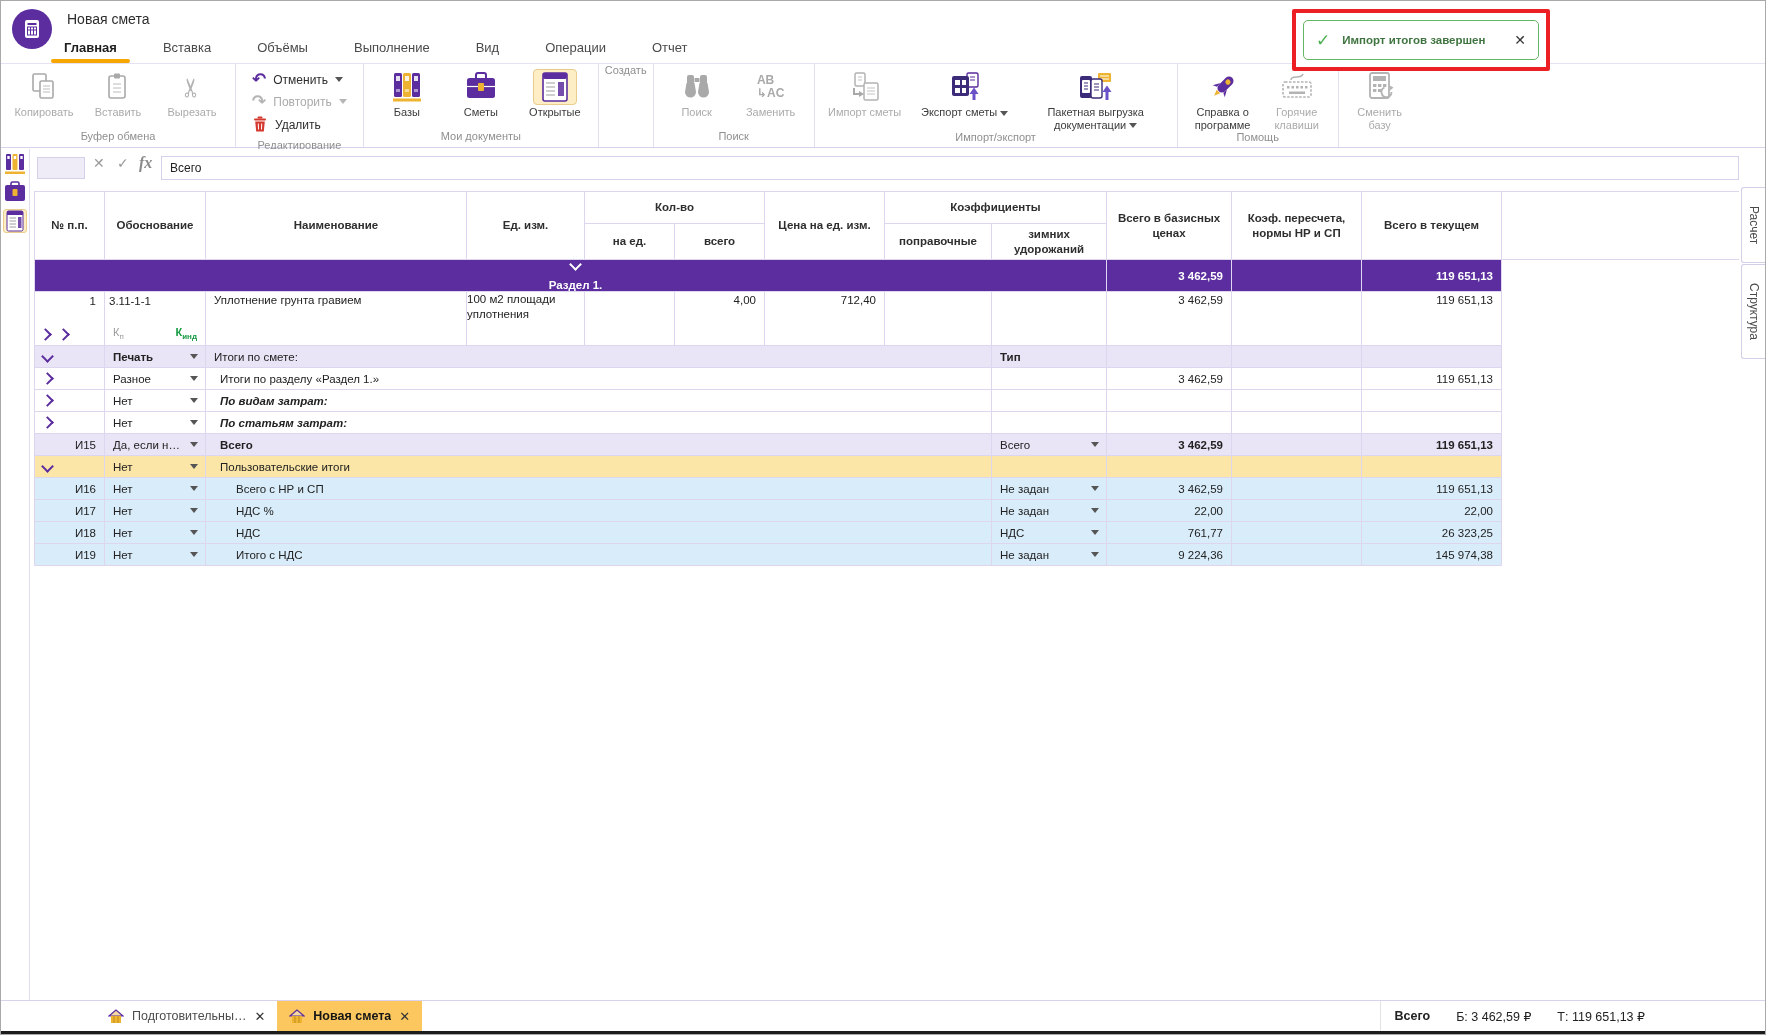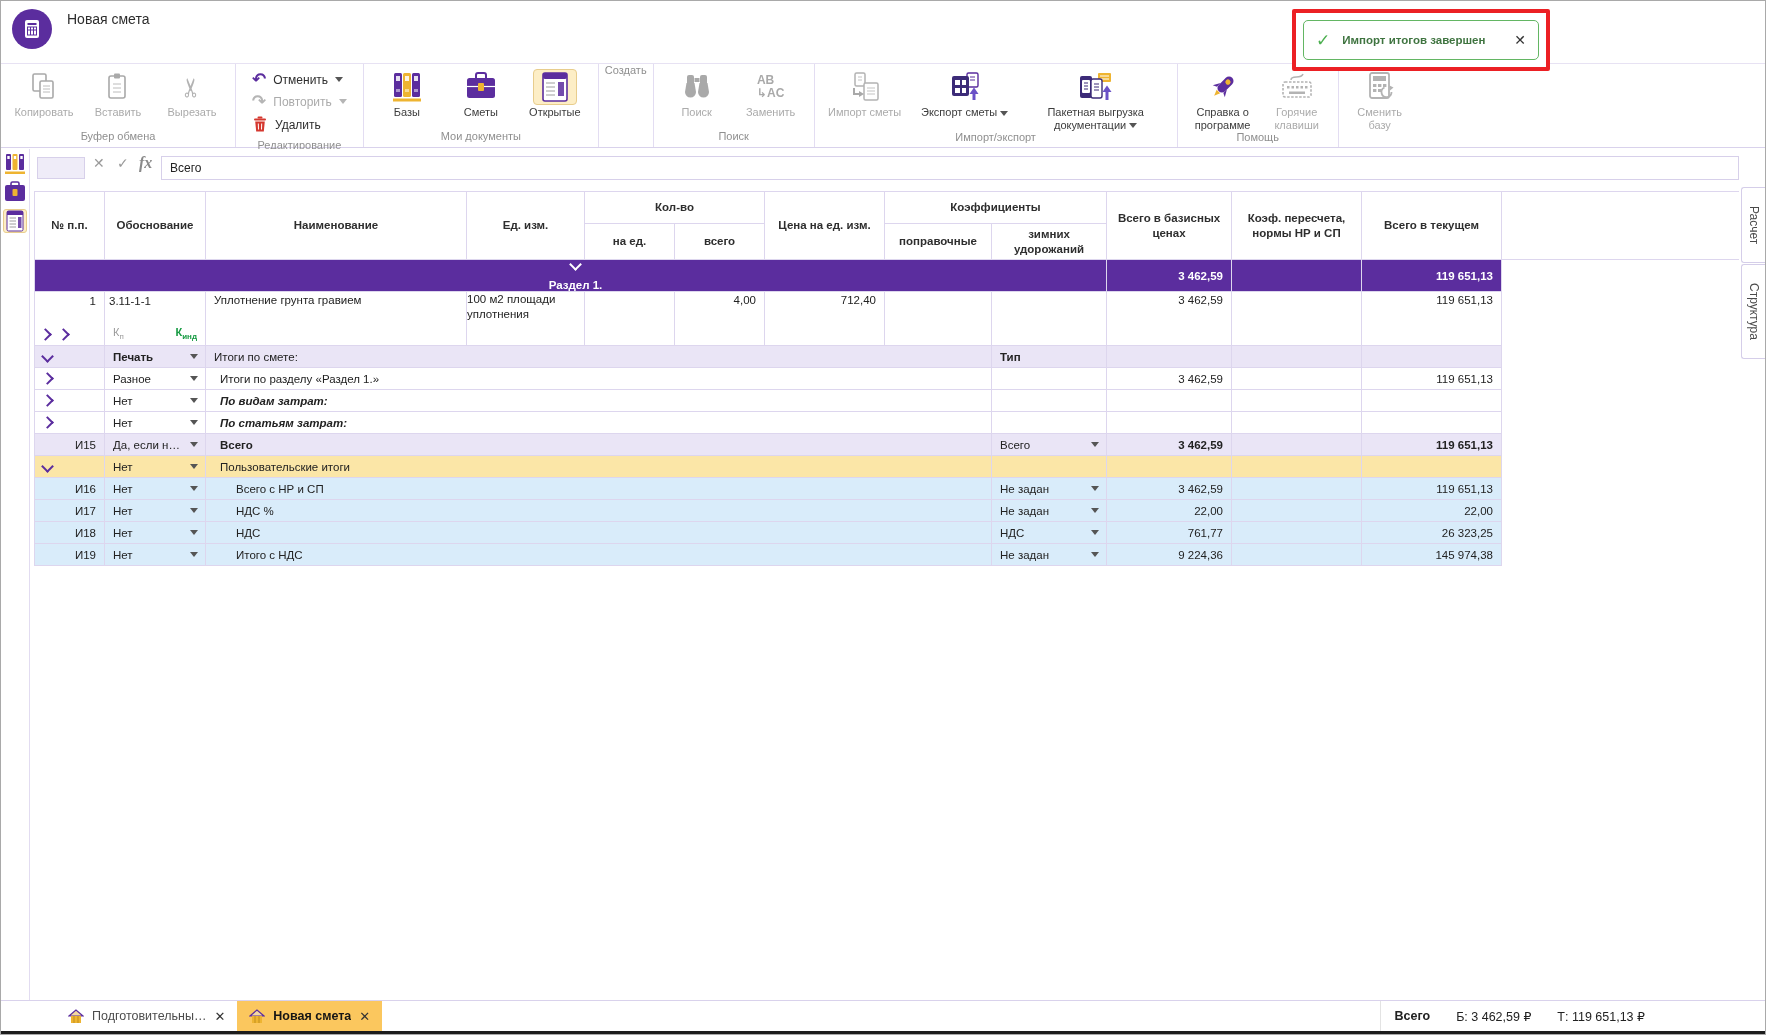--- a/index.html
+++ b/index.html
@@ -88,21 +88,21 @@
   .krow sub{font-size:8px;}
   .name-bi{font-weight:bold;font-style:italic;}
   .tip-label{font-weight:bold;padding:2px 8px;}
   .unit-cell{font-size:11px;line-height:1.3;padding:2px 8px;}
   
   .vtab{position:absolute;right:0;width:24px;background:#fff;border:1px solid #d5cee9;border-right:none;
     display:flex;align-items:center;justify-content:center;writing-mode:vertical-rl;
     font-size:12px;color:#4a4a4a;cursor:pointer;box-sizing:border-box;border-radius:3px 0 0 3px;}
   
   .bottombar{position:absolute;left:0;right:0;bottom:3px;height:30px;border-top:1px solid #d9d2ec;
-    background:#fff;display:flex;align-items:stretch;}
+    background:#fff;display:flex;align-items:stretch;padding-left:40px;}
   .doc-tabs{display:flex;margin-left:55px;}
   .dtab{display:flex;align-items:center;gap:8px;padding:0 12px;font-size:12.5px;color:#4c4c4c;cursor:pointer;}
   .dtab.active{background:#fbc75e;color:#151515;font-weight:bold;}
   .dtab .x{font-size:13px;color:#333;}
   .dtab .dlabel{max-width:128px;white-space:nowrap;overflow:hidden;text-overflow:ellipsis;}
   .statusright{margin-left:auto;display:flex;align-items:center;gap:26px;padding:0 120px 0 14px;
     border-left:1px solid #e3e3e3;font-size:12.5px;color:#222;}
   .bottom-edge{position:absolute;left:0;right:0;bottom:0;height:3px;background:#1c1c1c;}
 </style>
 </head>
@@ -115,20 +115,29 @@
       <svg width="22" height="22" viewBox="0 0 22 22">
           <rect x="4" y="2" width="14" height="18" rx="2" fill="#fff"></rect>
           <rect x="6.5" y="5" width="9" height="2" fill="#5b2d9e"></rect>
           <rect x="6.5" y="9" width="9" height="8" fill="none" stroke="#5b2d9e" stroke-width="1"></rect>
           <line x1="6.5" y1="12" x2="15.5" y2="12" stroke="#5b2d9e"></line>
           <line x1="9.5" y1="9" x2="9.5" y2="17" stroke="#5b2d9e"></line>
           <line x1="12.5" y1="9" x2="12.5" y2="17" stroke="#5b2d9e"></line>
         </svg>
     </div>
     <div class="app-title">Новая смета</div>
+    <div class="ribbon-tabs" id="ribbon-tabs">
+        <div class="rtab active">Главная</div>
+        <div class="rtab">Вставка</div>
+        <div class="rtab">Объёмы</div>
+        <div class="rtab">Выполнение</div>
+        <div class="rtab">Вид</div>
+        <div class="rtab">Операции</div>
+        <div class="rtab">Отчет</div>
+      </div>
   </div>
 
   <div class="toast-annot">
     <div class="toast">
       <span class="check">✓</span>
       <span class="msg">Импорт итогов завершен</span>
       <span class="close">✕</span>
     </div>
   </div>
 

